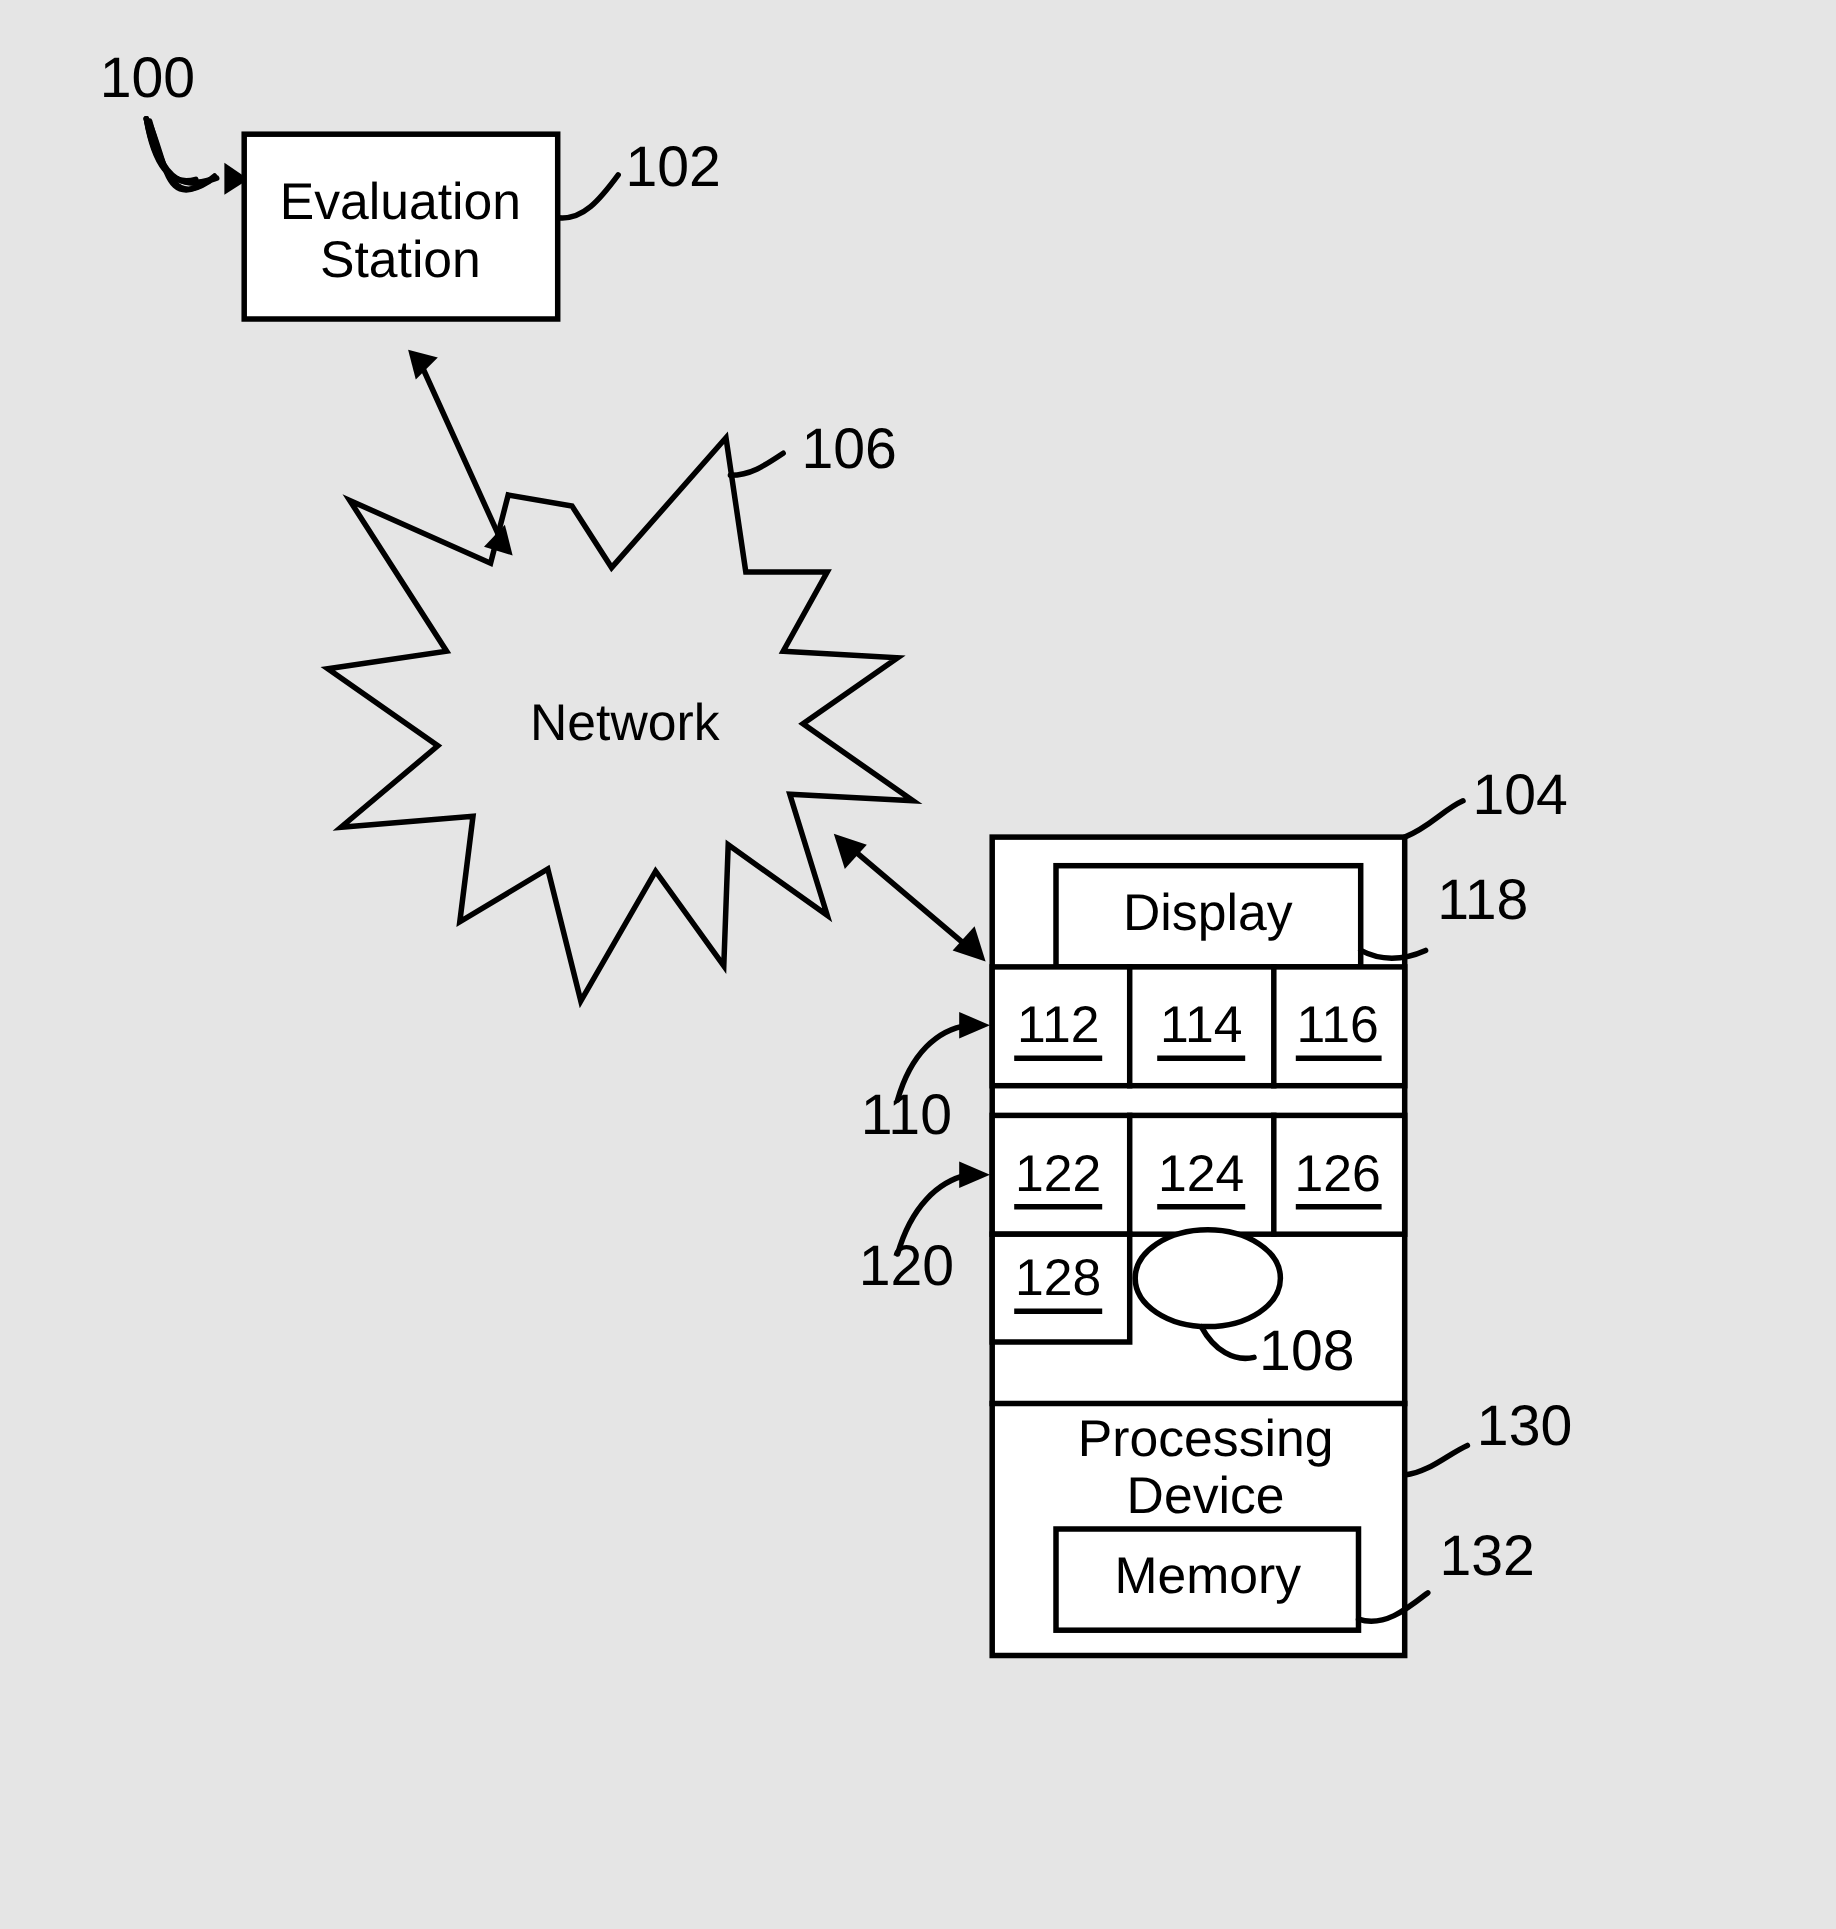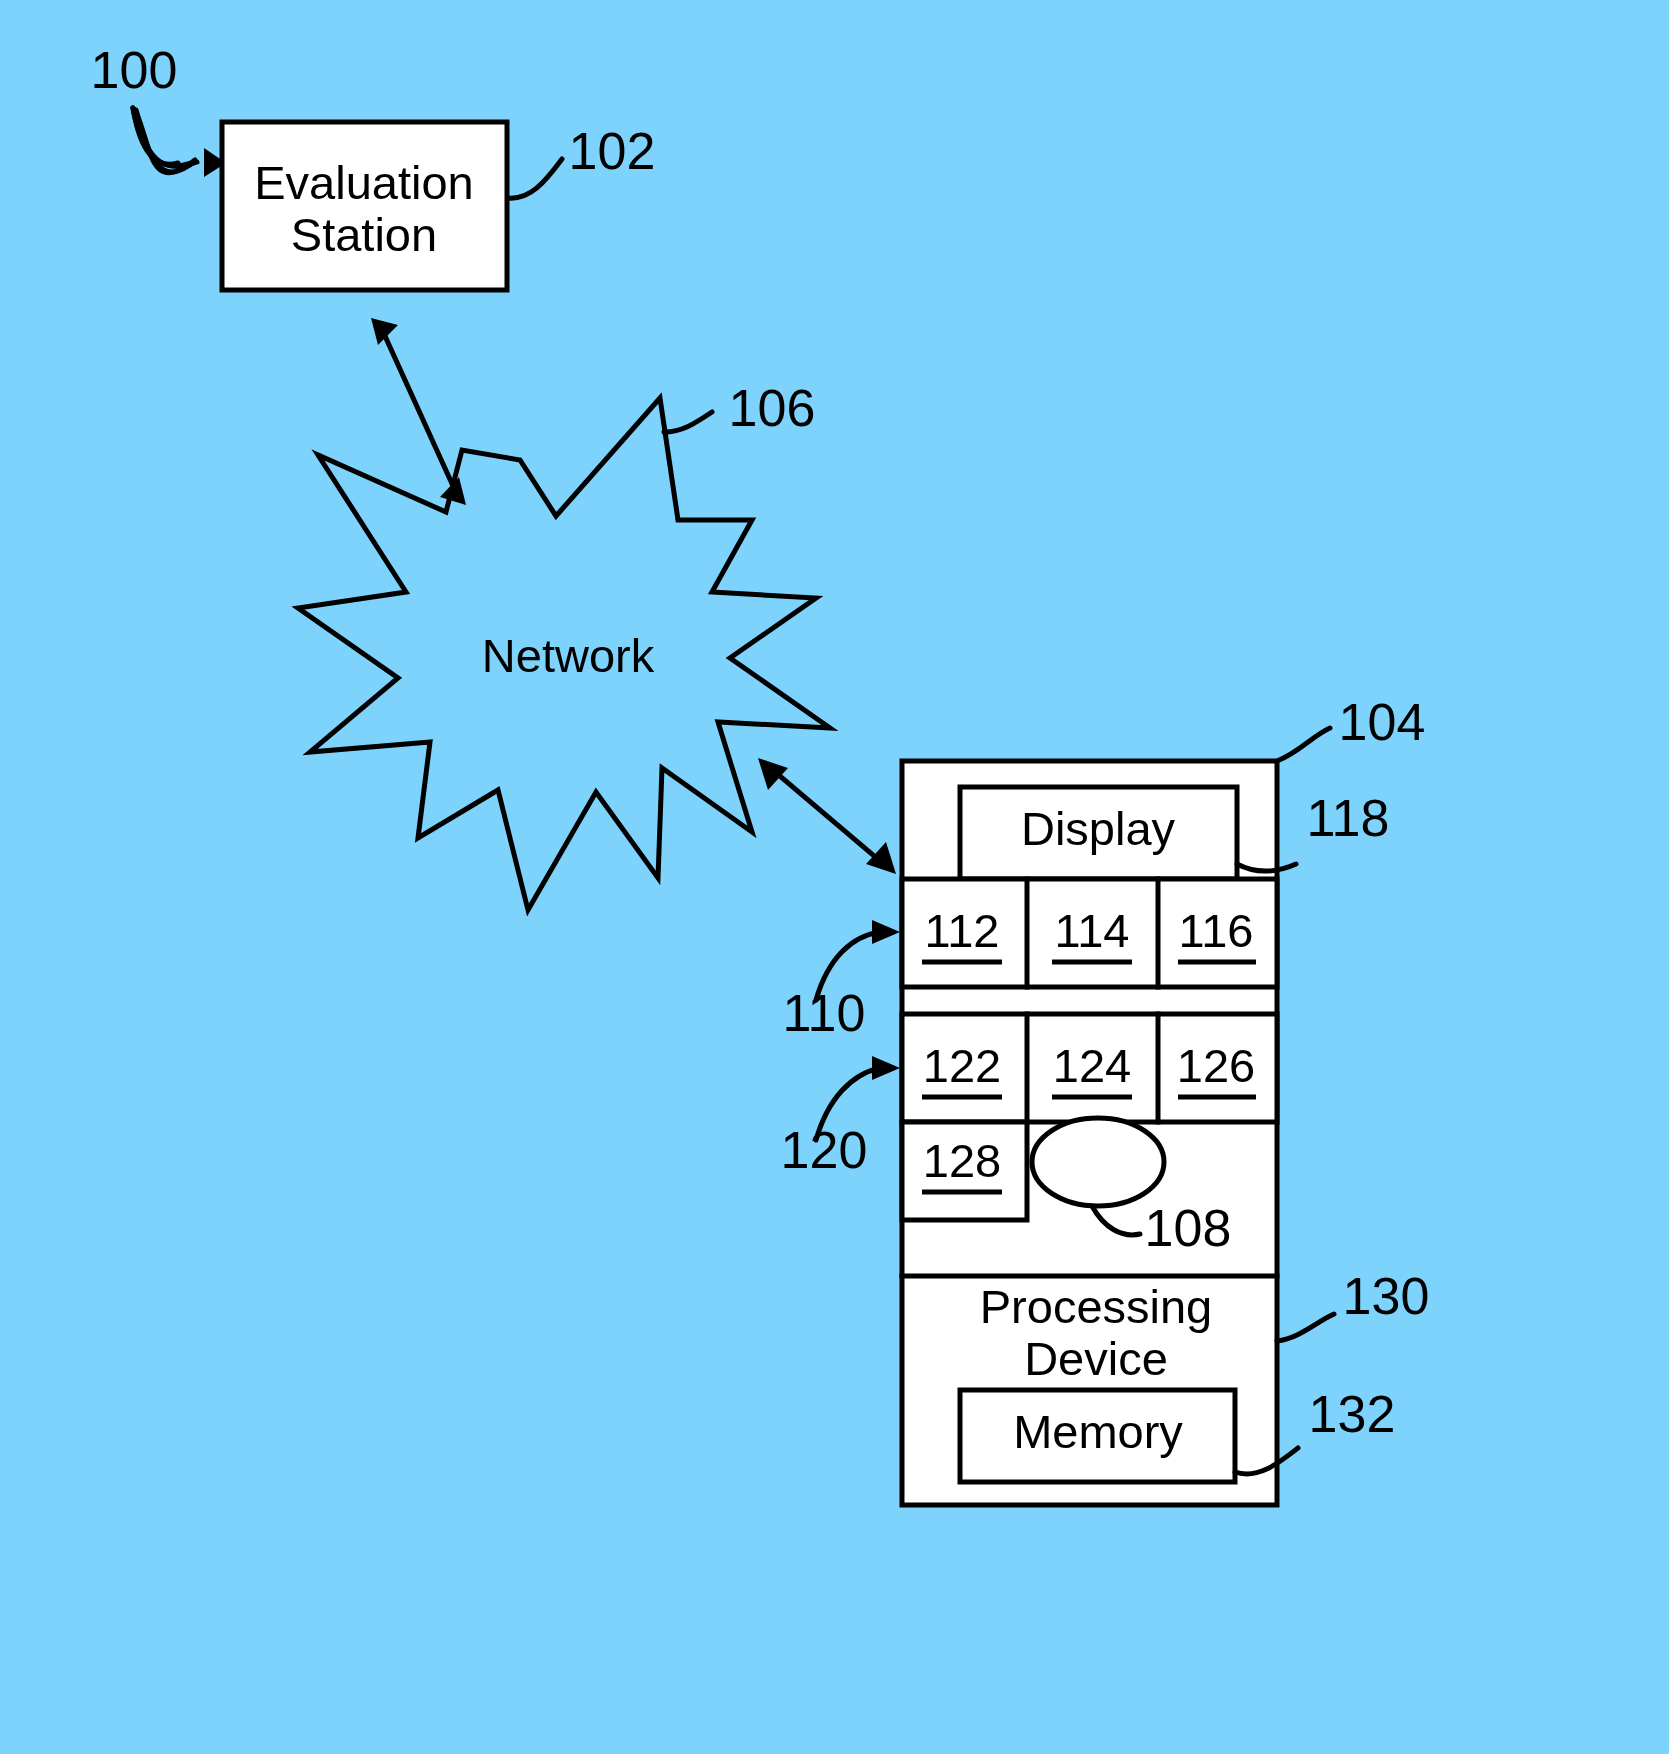--- a/index.html
+++ b/index.html
@@ -7,21 +7,21 @@
     padding: 0;
     background: #ffffff;
   }
   body {
     font-family: "Liberation Sans", sans-serif;
   }
   #figure-root {
     position: relative;
     width: 1669px;
     height: 1754px;
-    background: #7dd3fc;
+    background: #e5e5e5;
     overflow: hidden;
   }
   #figure-svg {
     position: absolute;
     top: 0;
     left: 0;
     width: 1669px;
     height: 1754px;
   }
   .stroke {

